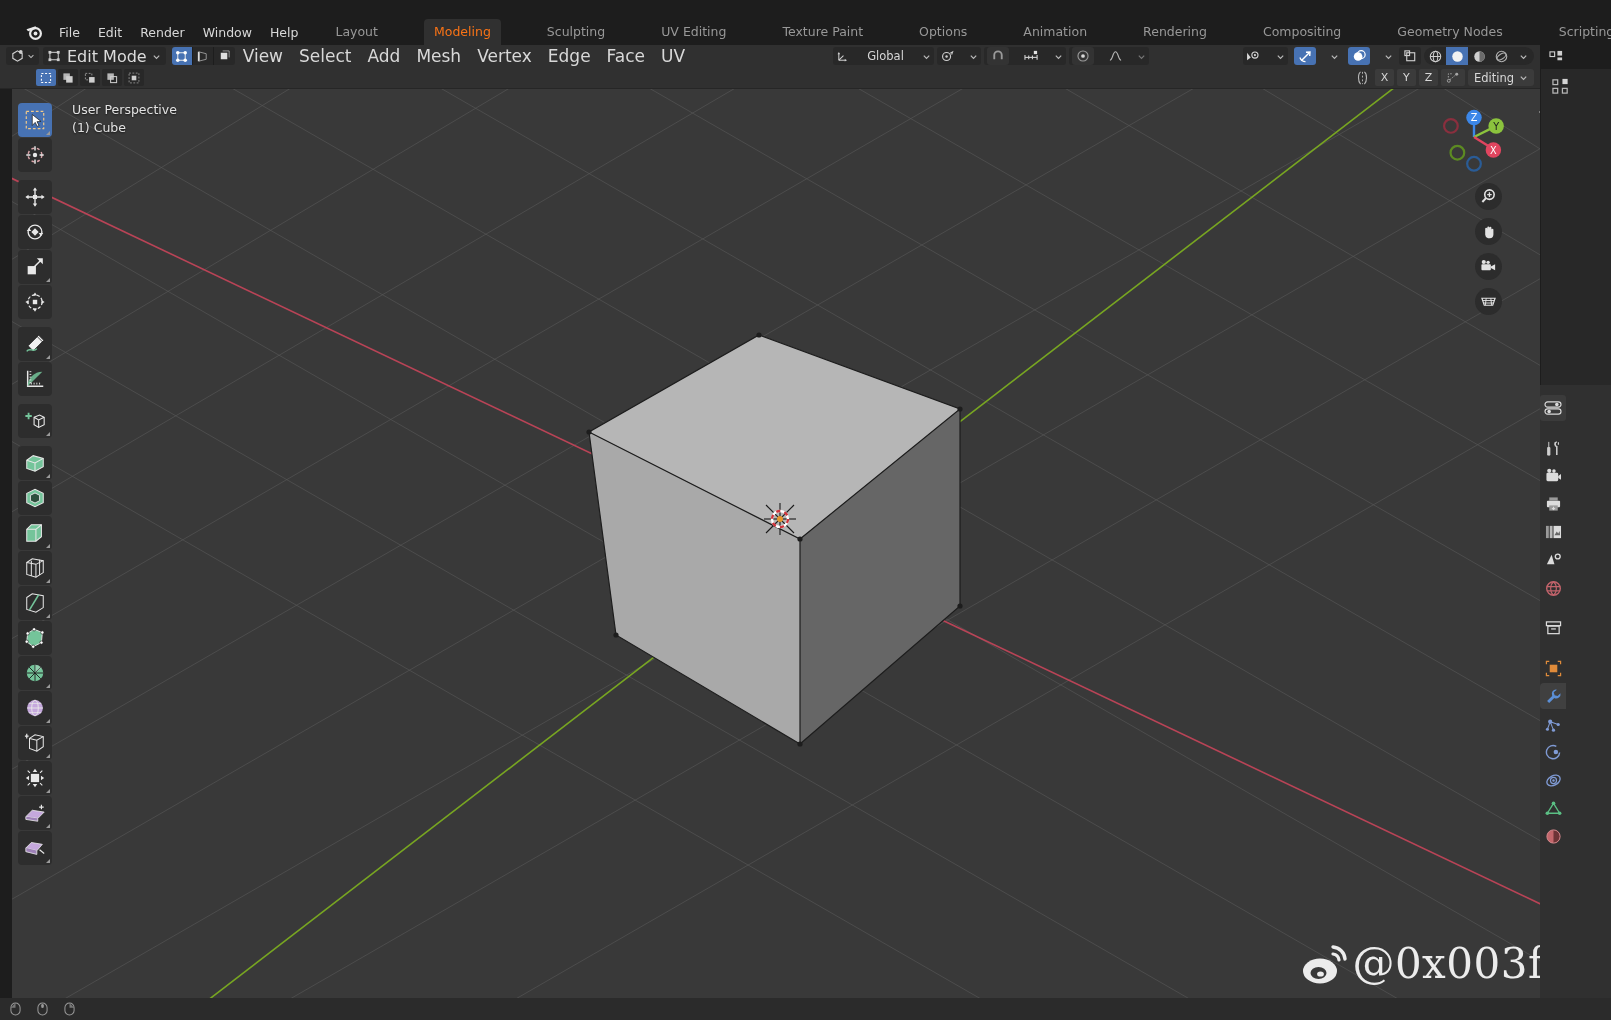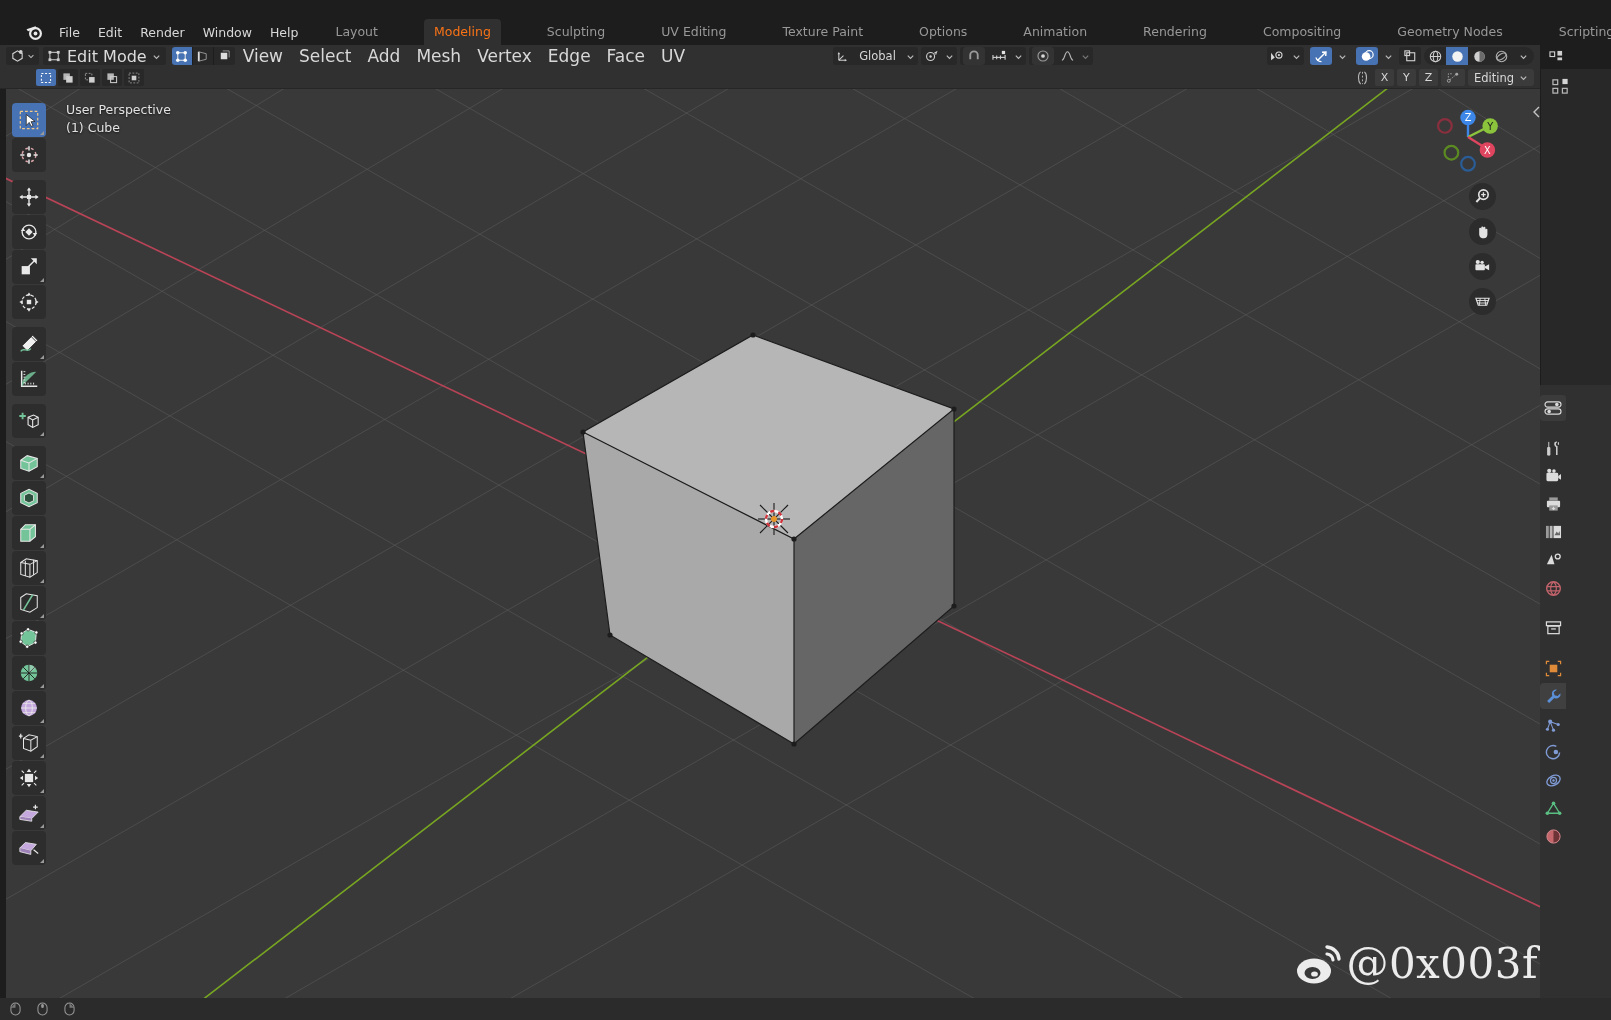--- a/index.html
+++ b/index.html
@@ -66,21 +66,21 @@
   .seg .sb {
     width: 21px; height: 18px; background: #282828; display: flex;
     align-items: center; justify-content: center; border-right: 1px solid #1d1d1d;
   }
   .seg .sb:last-child { border-right: none; }
   .seg .sb.on { background: #4772b3; }
   .hdr-menu { color: #d8d8d8; font-size: 17px; padding: 2px 8px; }
   .hdr-group { display: flex; align-items: center; gap: 3px; }
   .pill {
     display: flex; align-items: center; height: 18px; background: #282828;
-    border-radius: 3px; padding: 0 3px; gap: 6px;
+    border-radius: 3px; padding: 0 3px; gap: 14px;
   }
   .pill.flat { background: transparent; }
   .pill .txt { color: #d6d6d6; font-size: 11.5px; padding: 0 4px 0 3px; }
   .ibtn {
     width: 22px; height: 18px; display: flex; align-items: center;
     justify-content: center; background: #282828; border-radius: 3px;
   }
   .ibtn.on { background: #4772b3; }
   .ibtn.sunk { background: #333; }
   .shade-grp { display: flex; border-radius: 9px; overflow: hidden; background: #282828; }
@@ -108,21 +108,21 @@
     color: #d8d8d8; font-size: 11px; display: flex; align-items: center;
     justify-content: center; padding: 0 5px;
   }
   .opt-btn {
     display: flex; align-items: center; gap: 5px; background: #3b3b3b;
     border-radius: 3px; height: 17px; padding: 0 6px; color: #d8d8d8; font-size: 11.5px;
   }
 
   
   .viewport {
-    position: absolute; left: 6px; top: 89px; width: 1540px; height: 909px;
+    position: absolute; left: 12px; top: 89px; width: 1540px; height: 909px;
     background: #4d7c0f; overflow: hidden;
   }
   .grid-svg { position: absolute; left: 0; top: 0; }
   .vp-text {
     position: absolute; left: 60px; top: 12px; color: #e2e2e2; font-size: 12.5px;
     line-height: 18px; text-shadow: 0 1px 2px rgba(0,0,0,.6); pointer-events: none;
   }
 
   
   .toolbar {

